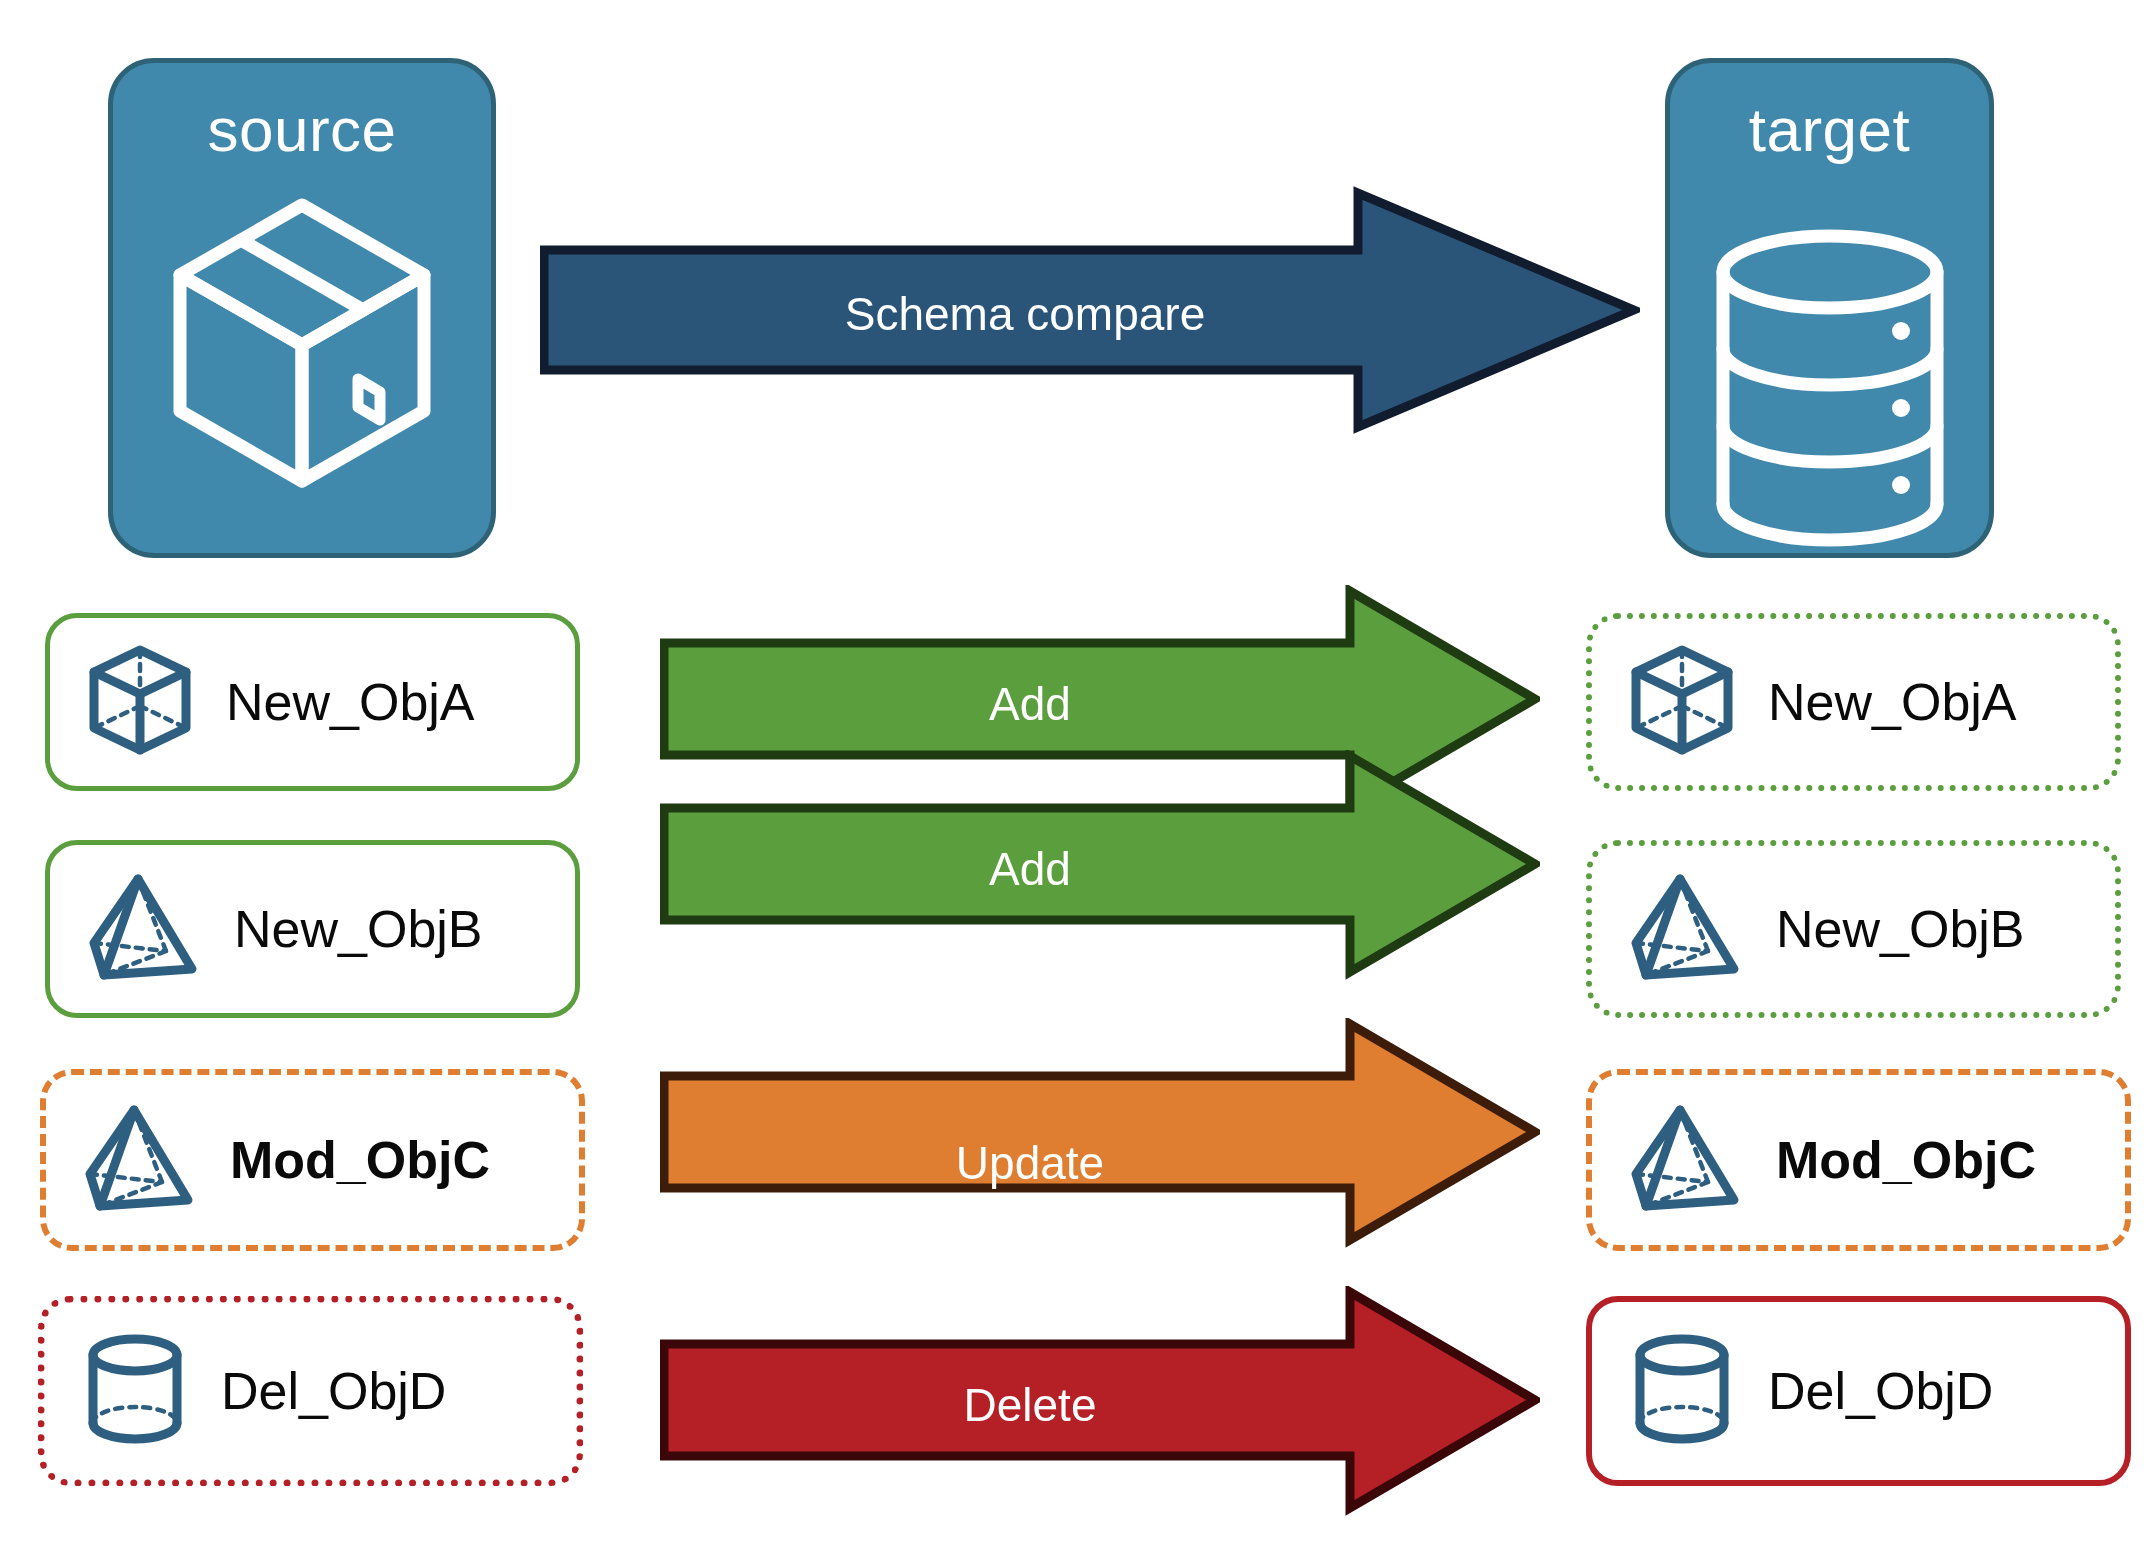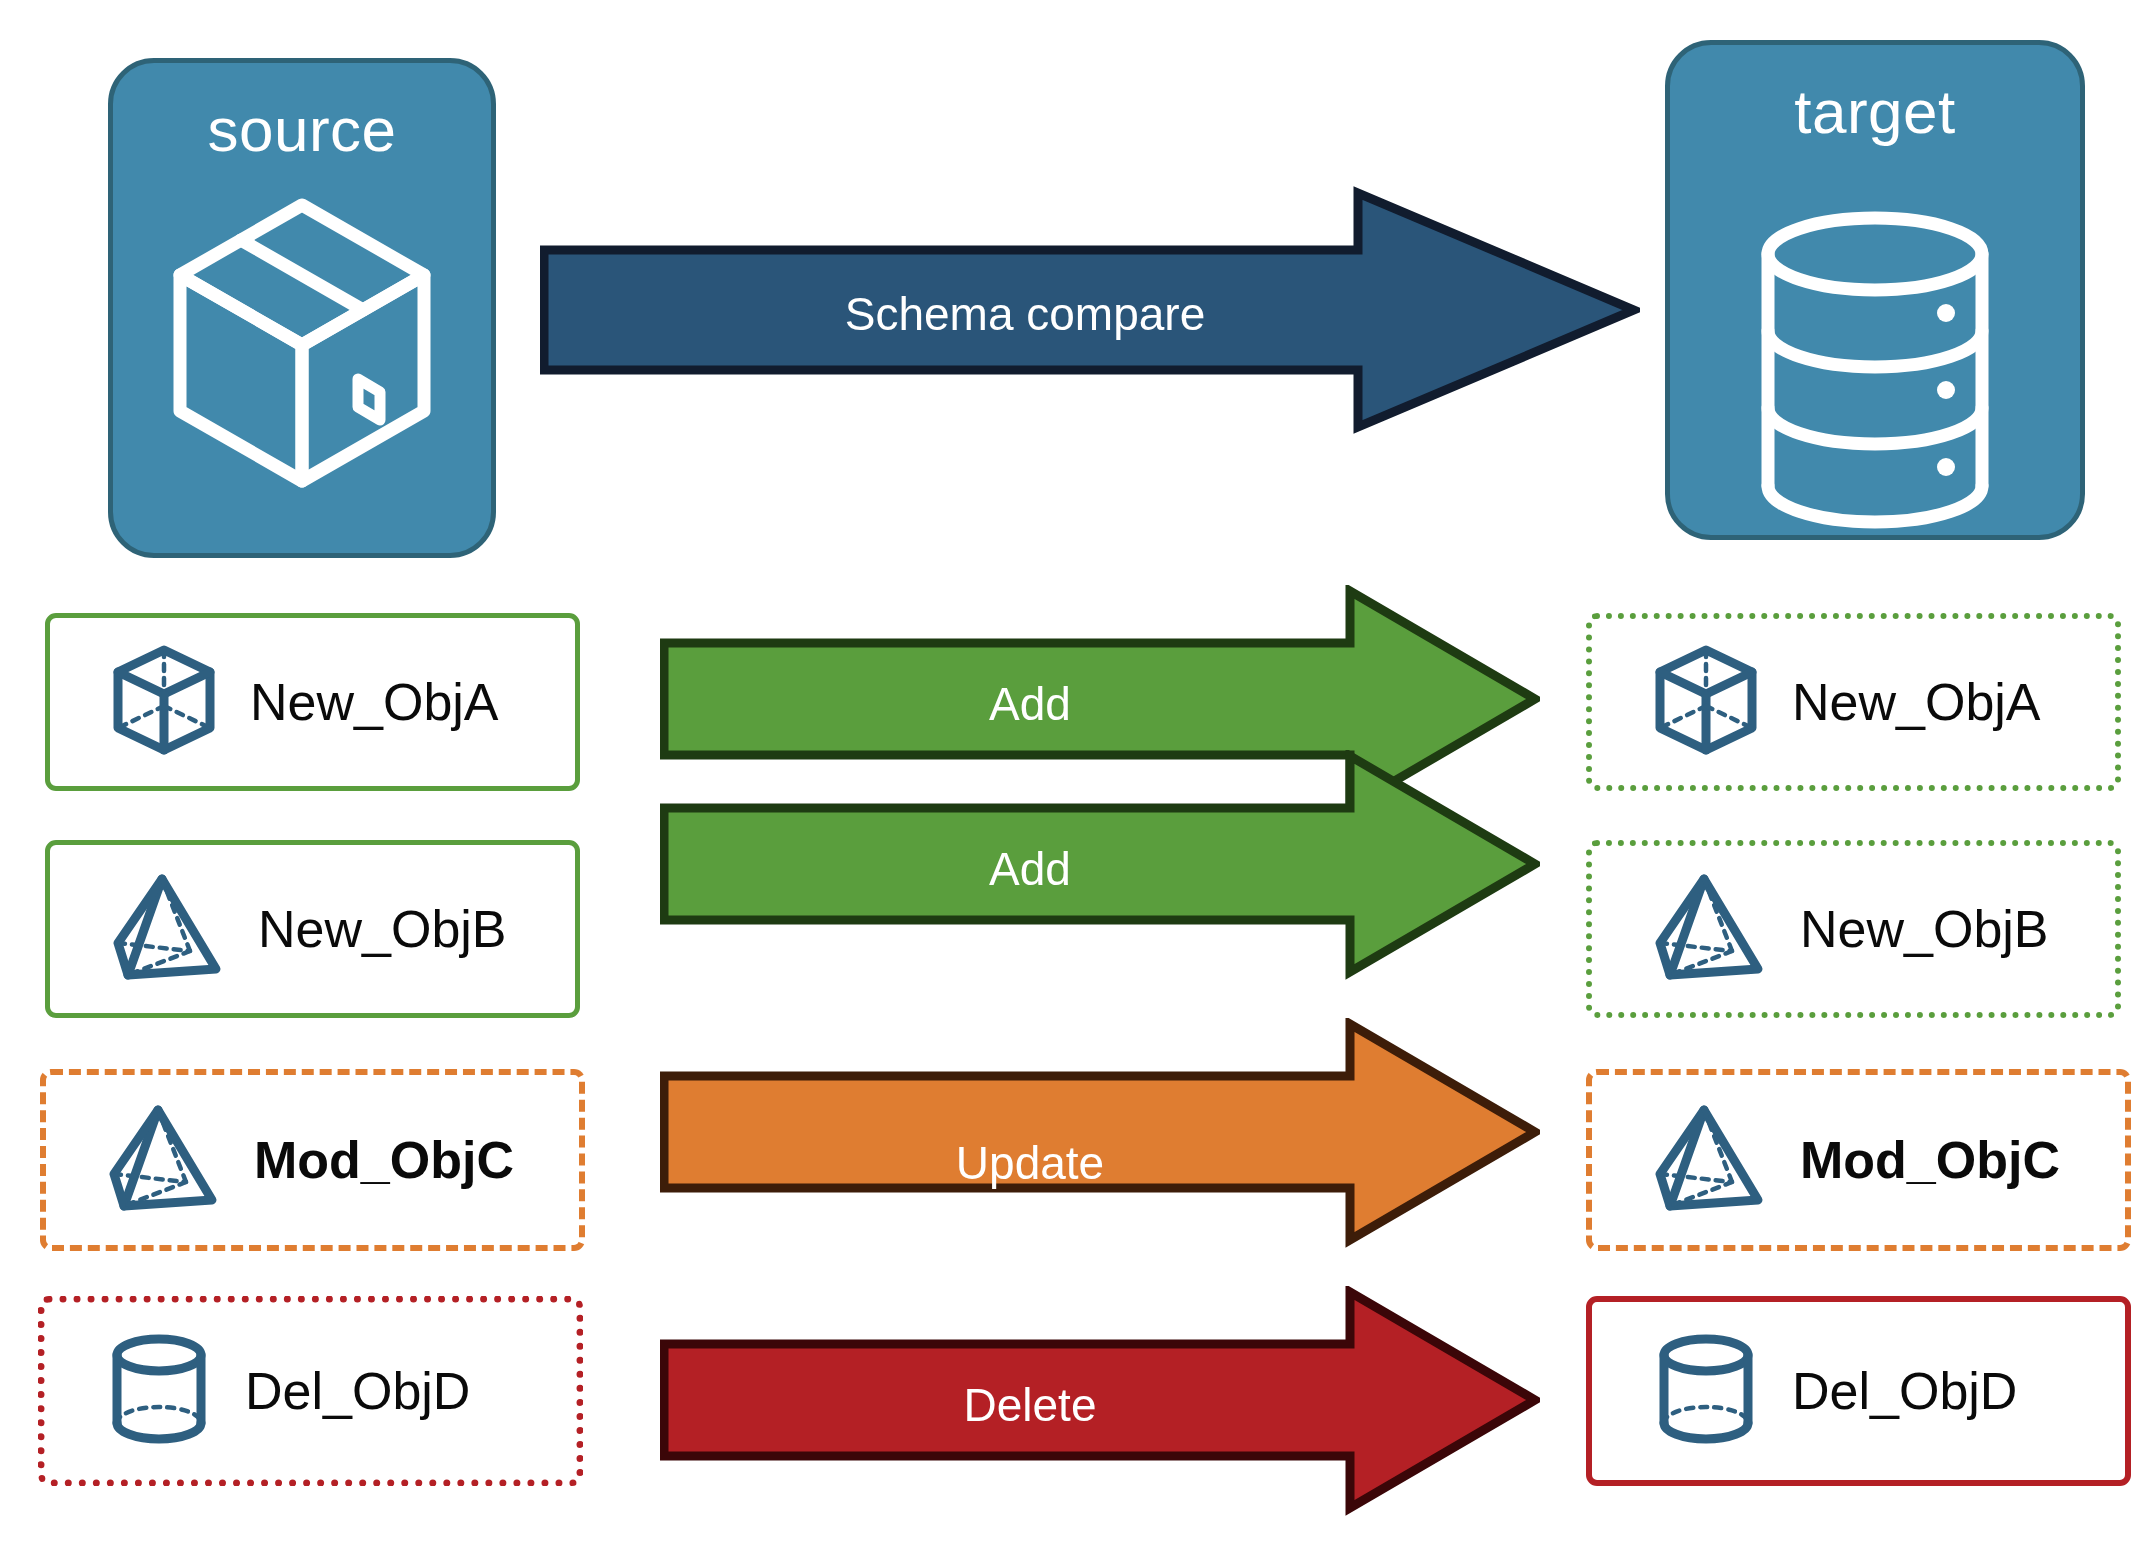--- a/index.html
+++ b/index.html
@@ -35,21 +35,21 @@
     font-weight: normal;
     letter-spacing: 0.5px;
     margin-top: 36px;
     line-height: 1;
     user-select: none;
   }
   .endpoint-icon {
     margin-top: 22px;
   }
   #source-card { left: 108px; top: 58px; width: 388px; height: 500px; }
-  #target-card { left: 1665px; top: 40px; width: 420px; height: 500px; gap: 45px; }
+  #target-card { left: 1665px; top: 58px; width: 329px; height: 500px; gap: 45px; }
 
   
   #schema-arrow {
     position: absolute;
     left: 540px;
     top: 185px;
     width: 1100px;
     height: 250px;
   }
   .arrow-label {
@@ -65,24 +65,24 @@
     top: 287px;
     width: 930px;
     text-align: center;
   }
 
   
   .obj-box {
     position: absolute;
     box-sizing: border-box;
     background: #ffffff;
-    border-radius: 11px;
+    border-radius: 32px;
     display: flex;
     align-items: center;
-    padding-left: 62px;
+    padding-left: 38px;
   }
   .obj-box .obj-icon {
     flex: 0 0 auto;
     margin-right: 34px;
   }
   .obj-label {
     font-size: 52px;
     color: #0a0a0a;
     white-space: nowrap;
     user-select: none;

